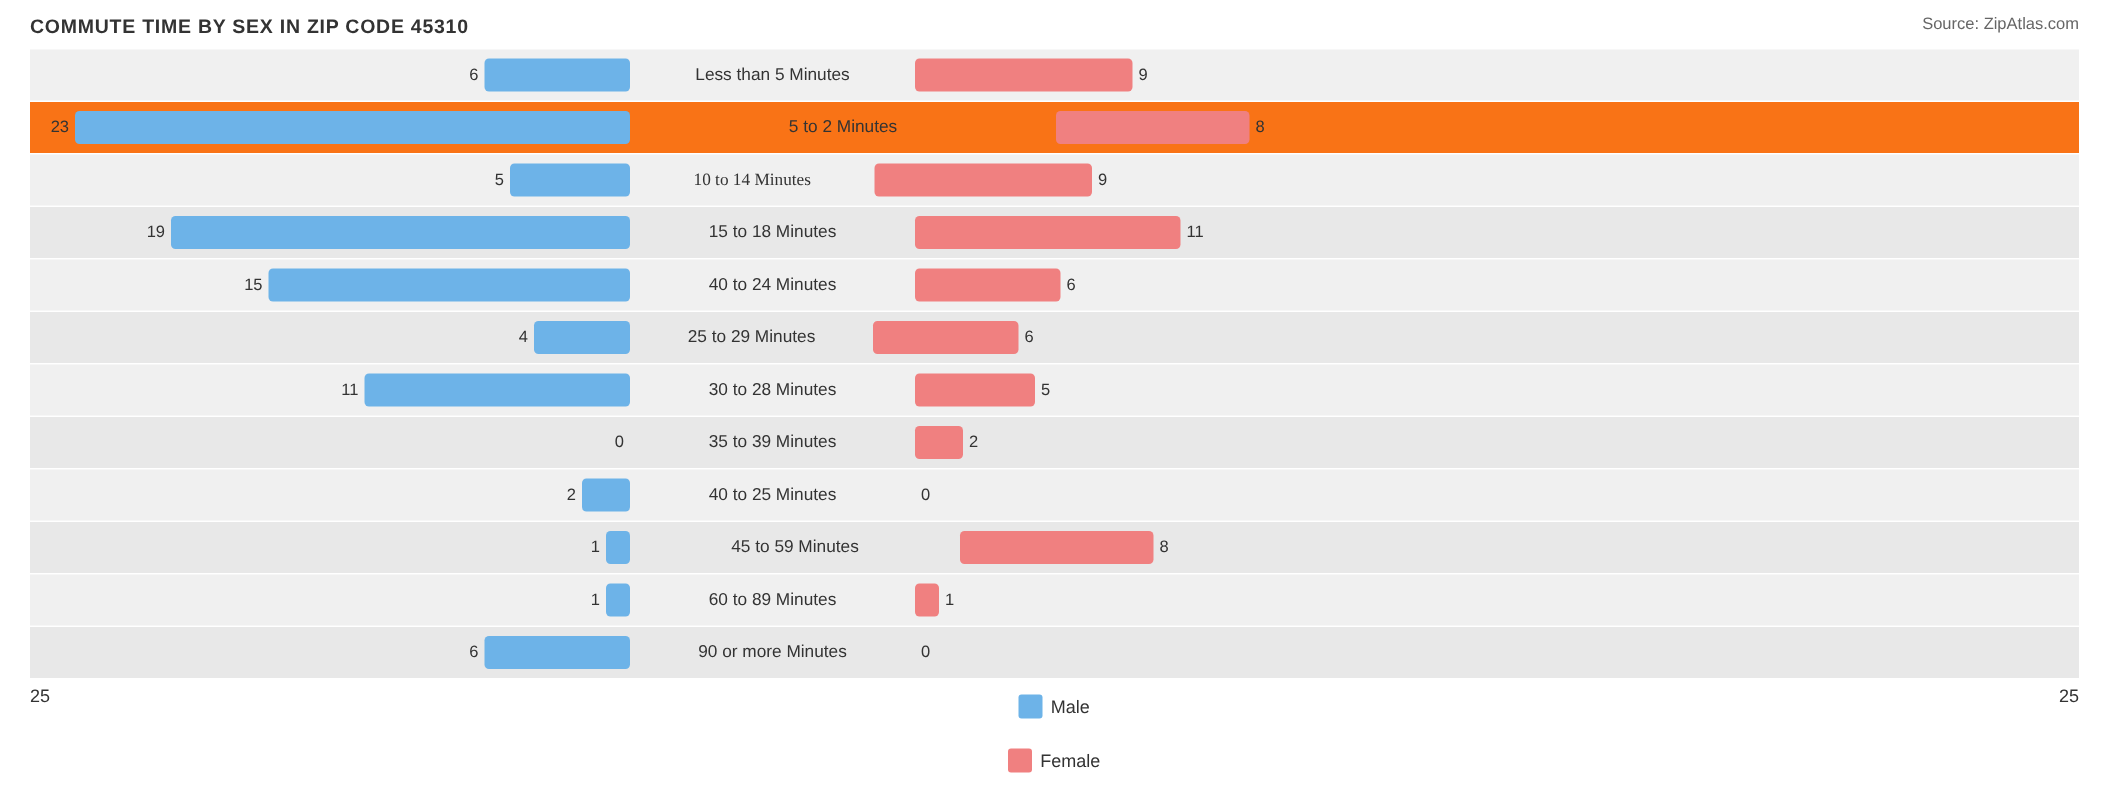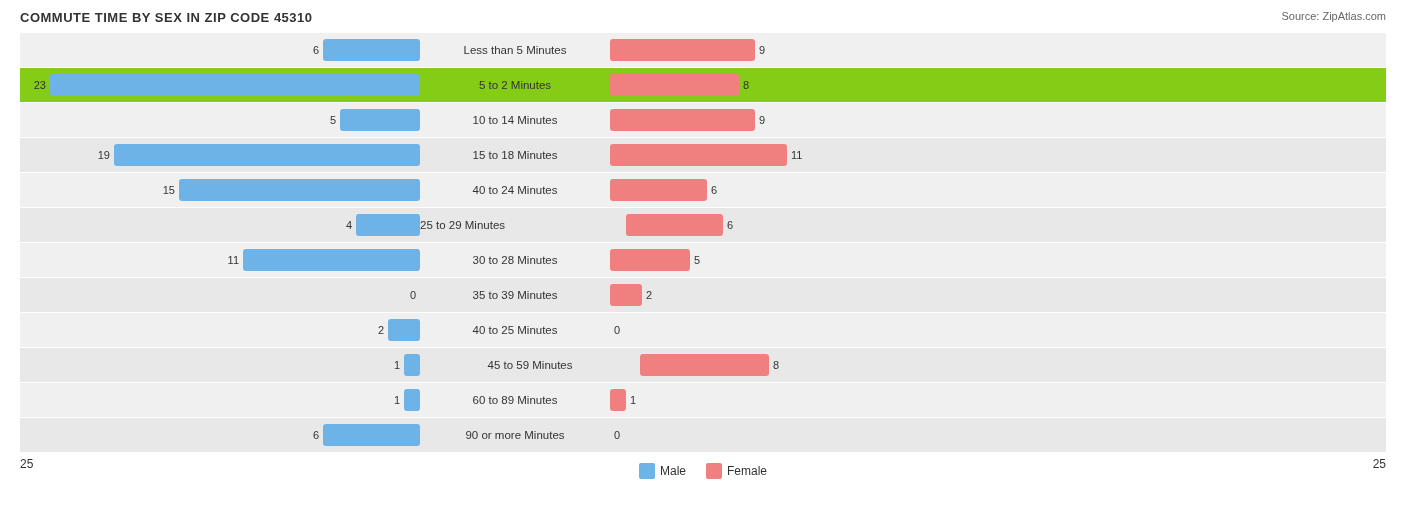--- a/index.html
+++ b/index.html
@@ -31,20 +31,21 @@
       right: 20px;
       font-size: 11px;
       color: #666;
     }
     .legend {
       display: flex;
       justify-content: center;
       align-items: center;
       margin-top: 6px;
       gap: 20px;
+      flex-direction: column;
     }
     .legend-item {
       display: flex;
       align-items: center;
       gap: 5px;
       font-size: 12px;
       color: #333;
     }
     .legend-box {
       width: 16px;
@@ -73,37 +74,37 @@
         <div style="width: 400px; display: flex; align-items: center; justify-content: flex-end; position: relative; height: 34px; flex-shrink: 0;">
           <div style="height: 22px; background: rgb(109, 179, 232); border-radius: 3px; width: 97px; position: absolute; right: 0px;"></div>
           <span style="position: absolute; right: 101px; font-size: 11px; color: rgb(51, 51, 51);">6</span>
         </div>
         <div style="width: 190px; text-align: center; font-size: 11.5px; color: rgb(51, 51, 51); z-index: 2; flex-shrink: 0;">Less than 5 Minutes</div>
         <div style="width: 400px; display: flex; align-items: center; justify-content: flex-start; position: relative; height: 34px; flex-shrink: 0;">
           <div style="height: 22px; background: rgb(240, 128, 128); border-radius: 3px; width: 145px; position: absolute; left: 0px;"></div>
           <span style="position: absolute; left: 149px; font-size: 11px; color: rgb(51, 51, 51);">9</span>
         </div>
       </div>
-      <div style="display: flex; align-items: center; height: 34px; margin-bottom: 1px; background: #84cc16; position: relative;">
+      <div style="display: flex; align-items: center; height: 34px; margin-bottom: 1px; background: #f97316; position: relative; gap: 47px;">
         <div style="width: 400px; display: flex; align-items: center; justify-content: flex-end; position: relative; height: 34px; flex-shrink: 0;">
           <div style="height: 22px; background: rgb(109, 179, 232); border-radius: 3px; width: 370px; position: absolute; right: 0px;"></div>
           <span style="position: absolute; right: 374px; font-size: 11px; color: rgb(51, 51, 51);">23</span>
         </div>
         <div style="width: 190px; text-align: center; font-size: 11.5px; color: rgb(51, 51, 51); z-index: 2; flex-shrink: 0;">5 to 2 Minutes</div>
         <div style="width: 400px; display: flex; align-items: center; justify-content: flex-start; position: relative; height: 34px; flex-shrink: 0;">
           <div style="height: 22px; background: rgb(240, 128, 128); border-radius: 3px; width: 129px; position: absolute; left: 0px;"></div>
           <span style="position: absolute; left: 133px; font-size: 11px; color: rgb(51, 51, 51);">8</span>
         </div>
       </div>
       <div style="display: flex; align-items: center; height: 34px; margin-bottom: 1px; background: rgb(240, 240, 240); position: relative;">
         <div style="width: 400px; display: flex; align-items: center; justify-content: flex-end; position: relative; height: 34px; flex-shrink: 0;">
           <div style="height: 22px; background: rgb(109, 179, 232); border-radius: 3px; width: 80px; position: absolute; right: 0px;"></div>
           <span style="position: absolute; right: 84px; font-size: 11px; color: rgb(51, 51, 51);">5</span>
         </div>
-        <div style="width: 190px; text-align: center; font-size: 11.5px; color: rgb(51, 51, 51); z-index: 2; flex-shrink: 0;">10 to 14 Minutes</div>
+        <div style="width: 163px; text-align: center; font-size: 11.5px; color: rgb(51, 51, 51); z-index: 2; flex-shrink: 0; font-family: Liberation Serif, serif;">10 to 14 Minutes</div>
         <div style="width: 400px; display: flex; align-items: center; justify-content: flex-start; position: relative; height: 34px; flex-shrink: 0;">
           <div style="height: 22px; background: rgb(240, 128, 128); border-radius: 3px; width: 145px; position: absolute; left: 0px;"></div>
           <span style="position: absolute; left: 149px; font-size: 11px; color: rgb(51, 51, 51);">9</span>
         </div>
       </div>
       <div style="display: flex; align-items: center; height: 34px; margin-bottom: 1px; background: rgb(232, 232, 232); position: relative;">
         <div style="width: 400px; display: flex; align-items: center; justify-content: flex-end; position: relative; height: 34px; flex-shrink: 0;">
           <div style="height: 22px; background: rgb(109, 179, 232); border-radius: 3px; width: 306px; position: absolute; right: 0px;"></div>
           <span style="position: absolute; right: 310px; font-size: 11px; color: rgb(51, 51, 51); margin-left: 40px;">19</span>
         </div>
@@ -122,21 +123,21 @@
         <div style="width: 400px; display: flex; align-items: center; justify-content: flex-start; position: relative; height: 34px; flex-shrink: 0;">
           <div style="height: 22px; background: rgb(240, 128, 128); border-radius: 3px; width: 97px; position: absolute; left: 0px;"></div>
           <span style="position: absolute; left: 101px; font-size: 11px; color: rgb(51, 51, 51);">6</span>
         </div>
       </div>
       <div style="display: flex; align-items: center; height: 34px; margin-bottom: 1px; background: rgb(232, 232, 232); position: relative;">
         <div style="width: 400px; display: flex; align-items: center; justify-content: flex-end; position: relative; height: 34px; flex-shrink: 0;">
           <div style="height: 22px; background: rgb(109, 179, 232); border-radius: 3px; width: 64px; position: absolute; right: 0px;"></div>
           <span style="position: absolute; right: 68px; font-size: 11px; color: rgb(51, 51, 51);">4</span>
         </div>
-        <div style="width: 206px; font-size: 11.5px; color: rgb(51, 51, 51); z-index: 2; flex-shrink: 0;">25 to 29 Minutes</div>
+        <div style="width: 162px; text-align: center; font-size: 11.5px; color: rgb(51, 51, 51); z-index: 2; flex-shrink: 0;">25 to 29 Minutes</div>
         <div style="width: 400px; display: flex; align-items: center; justify-content: flex-start; position: relative; height: 34px; flex-shrink: 0;">
           <div style="height: 22px; background: rgb(240, 128, 128); border-radius: 3px; width: 97px; position: absolute; left: 0px;"></div>
           <span style="position: absolute; left: 101px; font-size: 11px; color: rgb(51, 51, 51);">6</span>
         </div>
       </div>
       <div style="display: flex; align-items: center; height: 34px; margin-bottom: 1px; background: rgb(240, 240, 240); position: relative;">
         <div style="width: 400px; display: flex; align-items: center; justify-content: flex-end; position: relative; height: 34px; flex-shrink: 0;">
           <div style="height: 22px; background: rgb(109, 179, 232); border-radius: 3px; width: 177px; position: absolute; right: 0px;"></div>
           <span style="position: absolute; right: 181px; font-size: 11px; color: rgb(51, 51, 51);">11</span>
         </div>

